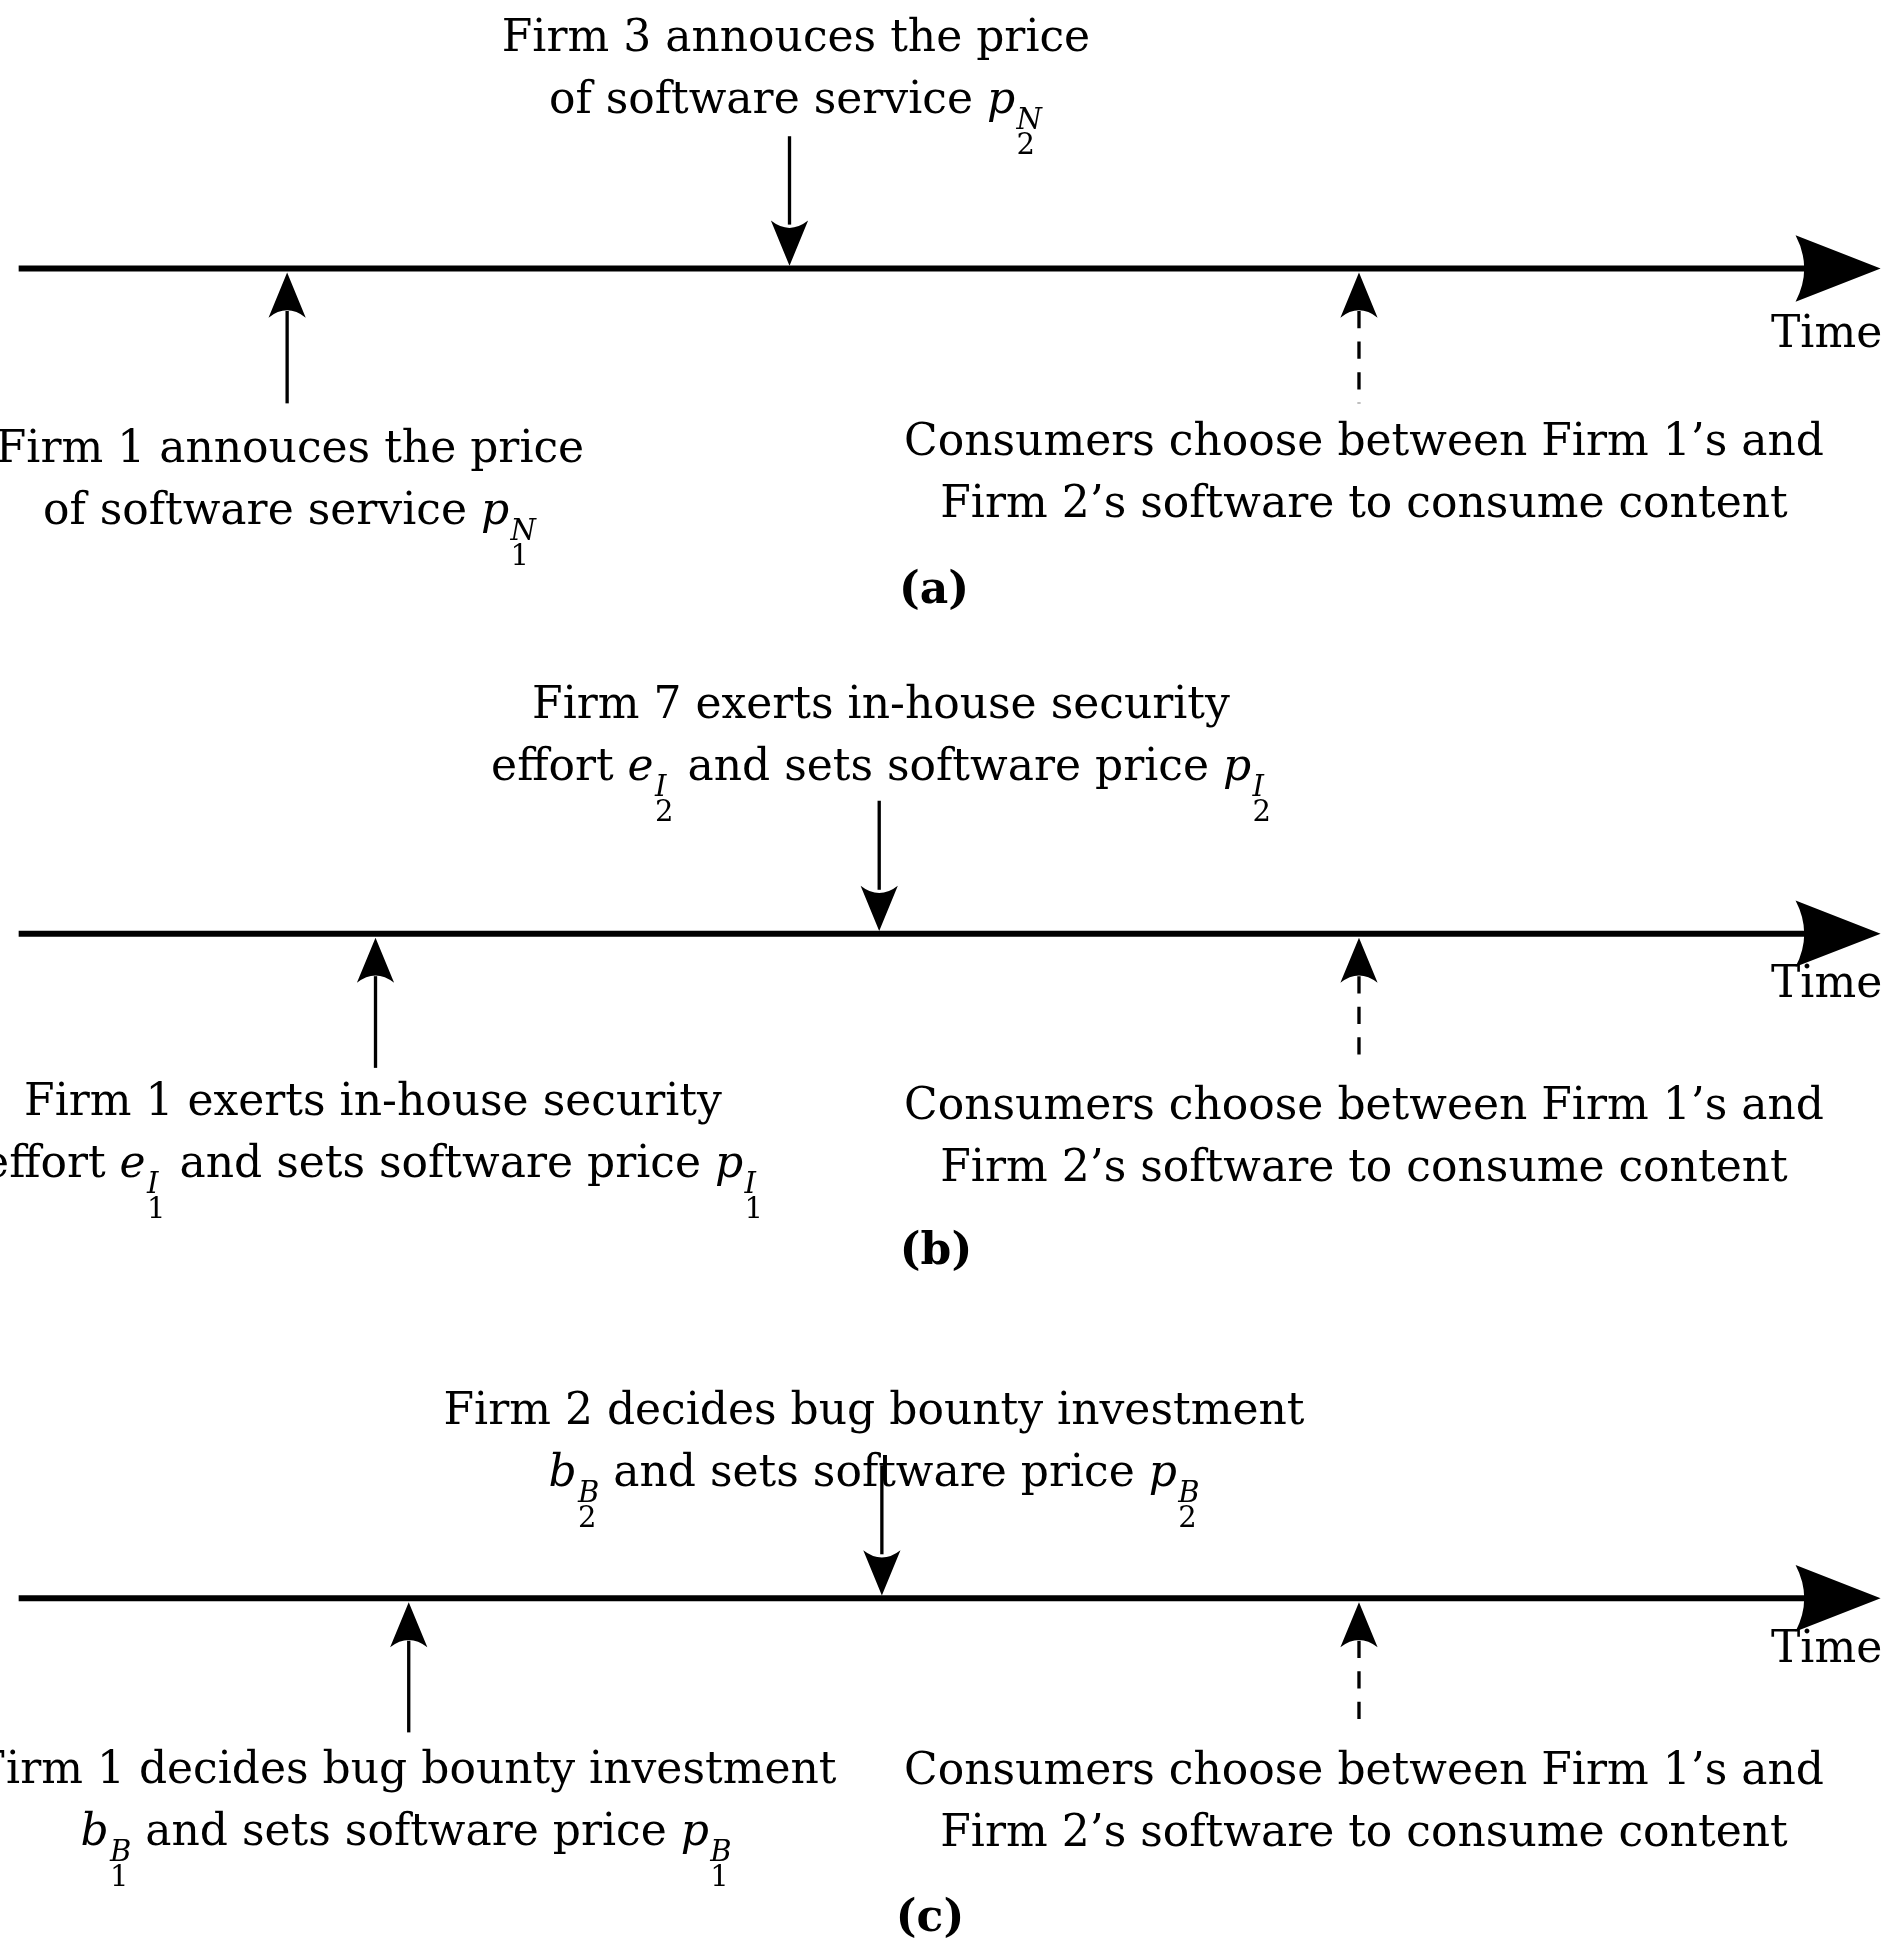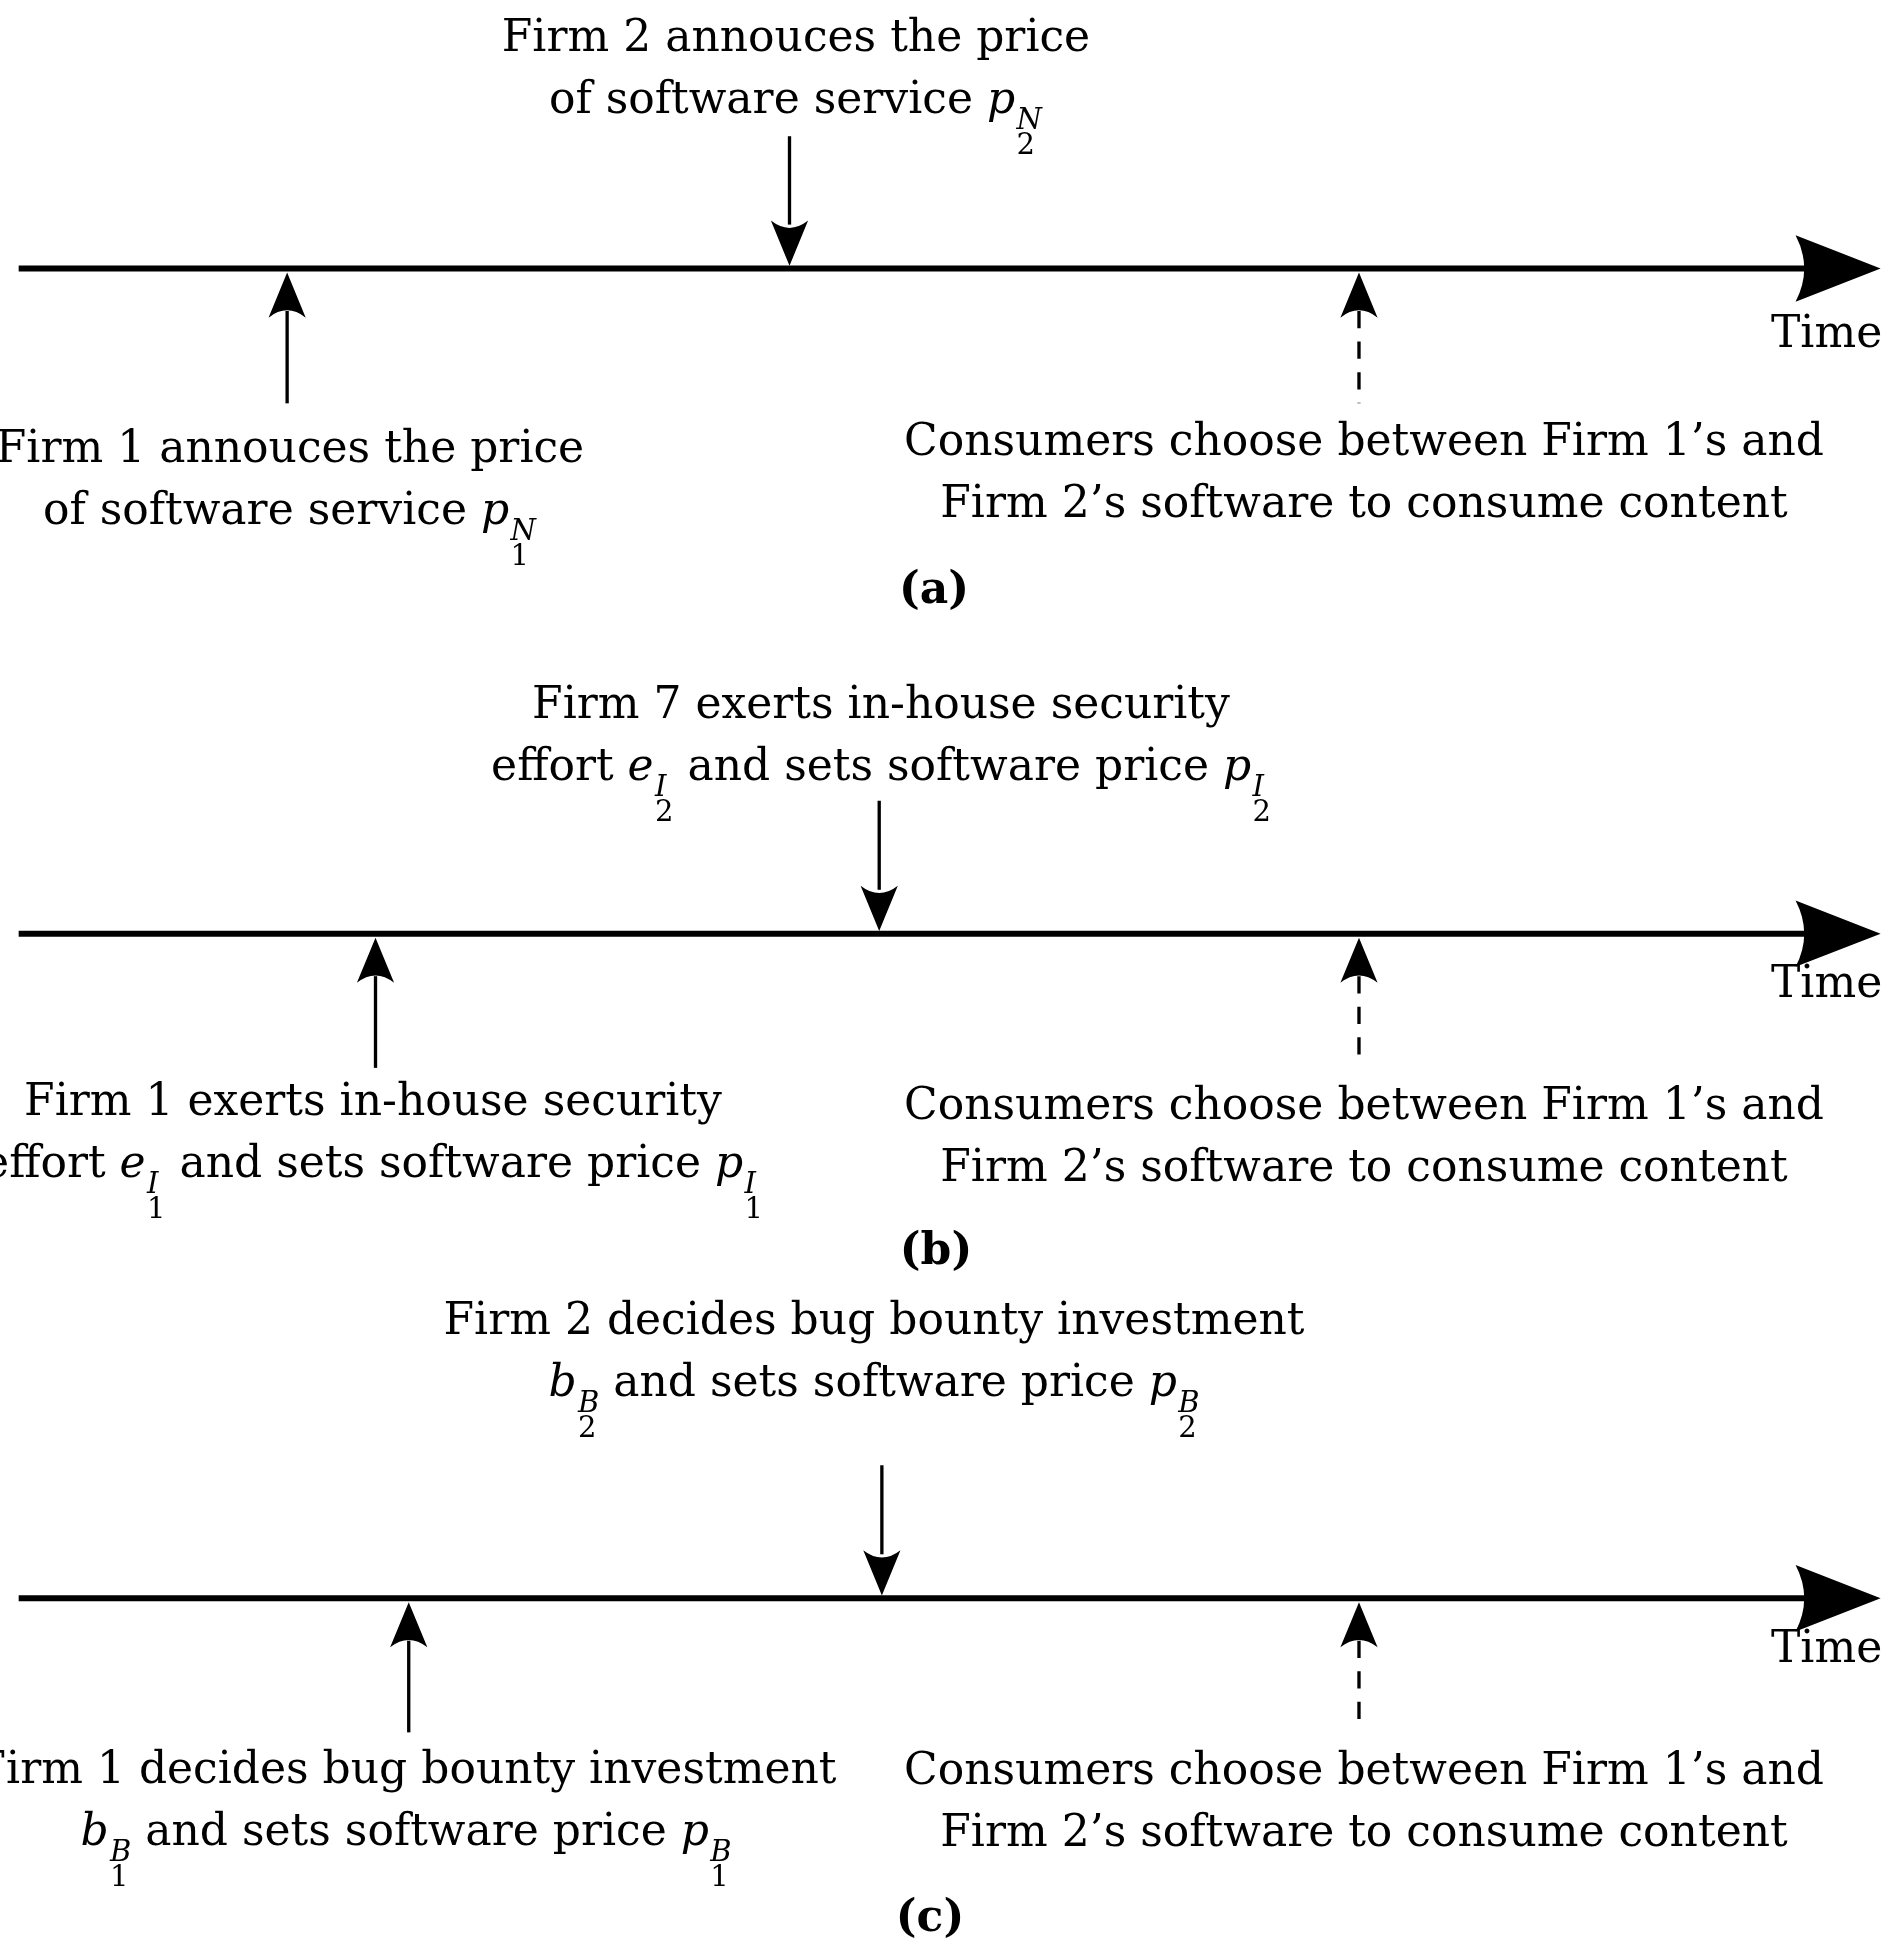--- a/index.html
+++ b/index.html
@@ -80,21 +80,21 @@
     <line class="shaft" x1="1327" y1="2205" x2="1327" y2="2339"></line>
     <path class="fill" d="M1327,2401 L1299,2333 Q1327,2355 1355,2333 Z"></path>
     <path class="fill" d="M615,2411 L587,2479 Q615,2457 643,2479 Z"></path>
     <line class="shaft" x1="615" y1="2469" x2="615" y2="2607"></line>
     <path class="fill" d="M2045,2411 L2017,2479 Q2045,2457 2073,2479 Z"></path>
     <line class="dash" x1="2045" y1="2469" x2="2045" y2="2607"></line>
   </g>
 </svg>
 
 <div class="label" style="left:796px; top:5.3px">
-  <div>Firm 2 annouces the price</div>
+  <div>Firm 3 annouces the price</div>
   <div><span>of software service </span><span class="mvar">p</span><span class="ss">
         <span class="sup">N</span>
         <span class="sub">2</span>
       </span><span></span><span class="mvar"></span><span class="ss">
         <span class="sup"></span>
         <span class="sub"></span>
       </span></div>
 </div>
 
 <div class="label" style="left:290px; top:416px">
@@ -141,21 +141,21 @@
 
 <div class="label" style="left:1364px; top:1073px">
   <div>Consumers choose between Firm 1’s and</div>
   <div>Firm 2’s software to consume content</div>
 </div>
 
 <div class="time-label" style="left:1771px; top:960px">Time</div>
 
 <div class="caption" style="left:936px; top:1218px"><span>(</span><span>b</span><span>)</span></div>
 
-<div class="label" style="left:874px; top:1288px">
+<div class="label" style="left:874px; top:1378px">
   <div>Firm 2 decides bug bounty investment</div>
   <div><span></span><span class="mvar">b</span><span class="ss">
         <span class="sup">B</span>
         <span class="sub">2</span>
       </span><span> and sets software price </span><span class="mvar">p</span><span class="ss">
         <span class="sup">B</span>
         <span class="sub">2</span>
       </span></div>
 </div>
 

